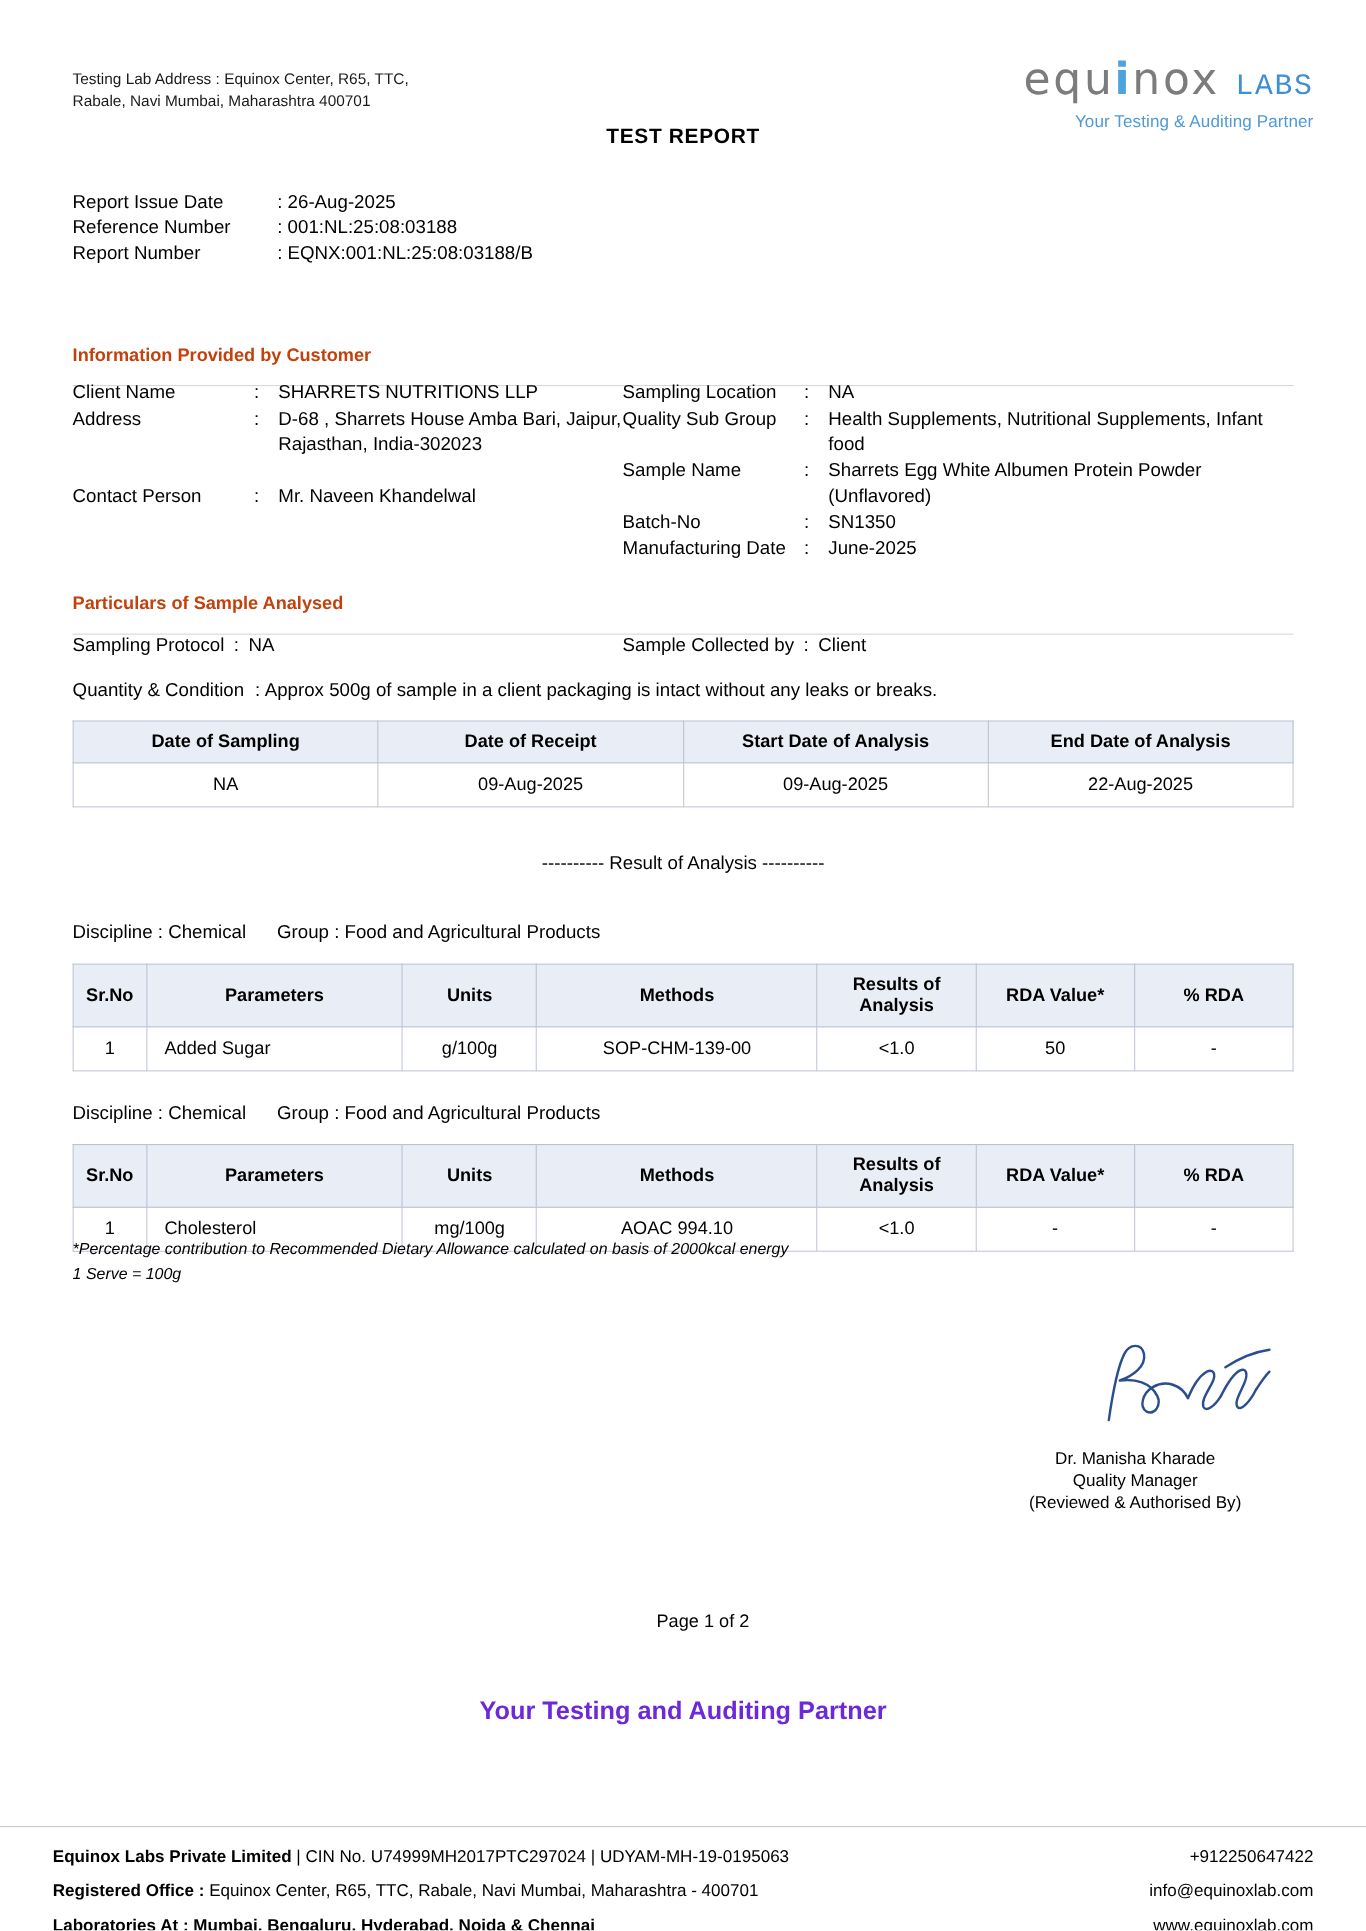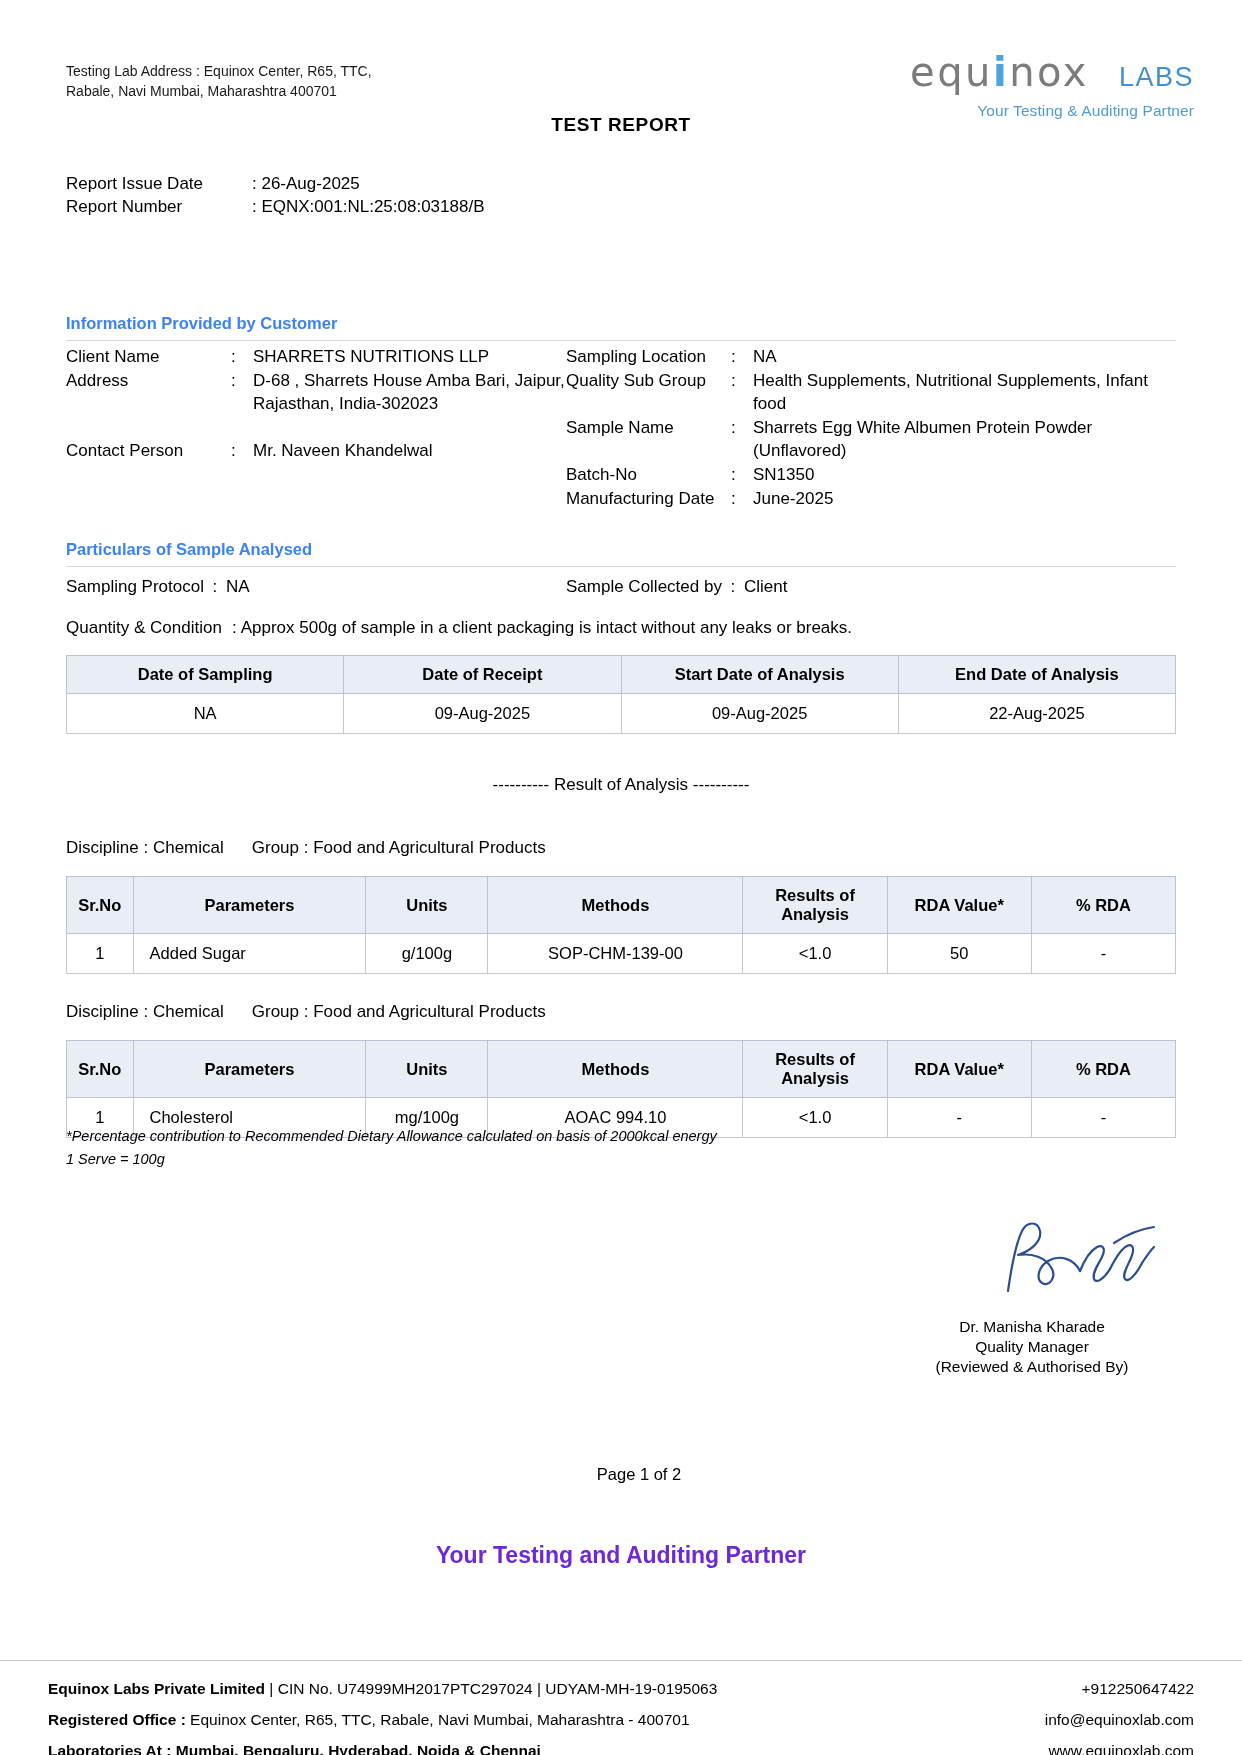--- a/index.html
+++ b/index.html
@@ -53,26 +53,25 @@
     letter-spacing: 2.5px;
     color: #7c7c7c;
     line-height: 1;
     font-weight: 400;
   }
   .logo-equinox .dot-i {
     color: #4da3dd;
     font-weight: 700;
   }
   .logo-labs {
-    font-family: Liberation Sans, sans-serif;
+    font-family: Liberation Mono, monospace;
     font-size: 27px;
     letter-spacing: 1.5px;
     color: #3f8fd2;
     line-height: 1;
-    margin-left: 16px;
   }
   .logo-tagline {
     margin-top: 4px;
     font-size: 15.5px;
     color: #4f9ad4;
     text-align: right;
     letter-spacing: 0.1px;
   }
   .test-report-title {
     position: absolute;
@@ -96,22 +95,22 @@
   .report-meta .lbl { width: 186px; }
   .report-meta .val { white-space: nowrap; }
 
   
   .sec-head {
     position: absolute;
     left: 66px;
     width: 1110px;
     font-size: 16.5px;
     font-weight: bold;
-    color: #3b82f6;
-    padding-bottom: 7px;
+    color: #c2410c;
+    padding-bottom: 17px;
     border-bottom: 1px solid #d8d8d8;
   }
 
   
   .info-grid {
     position: absolute;
     left: 66px;
     width: 1110px;
     font-size: 17px;
     line-height: 23px;
@@ -260,20 +259,24 @@
       <div class="logo-tagline">Your Testing &amp; Auditing Partner</div>
     </div>
 
     <div class="test-report-title">TEST REPORT</div>
   </div>
 
   <div class="report-meta">
     <div class="row">
       <span class="lbl">Report Issue Date</span>
       <span class="val">: 26-Aug-2025</span>
+    </div>
+    <div class="row">
+      <span class="lbl">Reference Number</span>
+      <span class="val">: 001:NL:25:08:03188</span>
     </div>
     <div class="row">
       <span class="lbl">Report Number</span>
       <span class="val">: EQNX:001:NL:25:08:03188/B</span>
     </div>
   </div>
 
   <div class="sec-head" style="top:314px;">Information Provided by Customer</div>
 
   <div class="info-grid" style="top:345px;">

